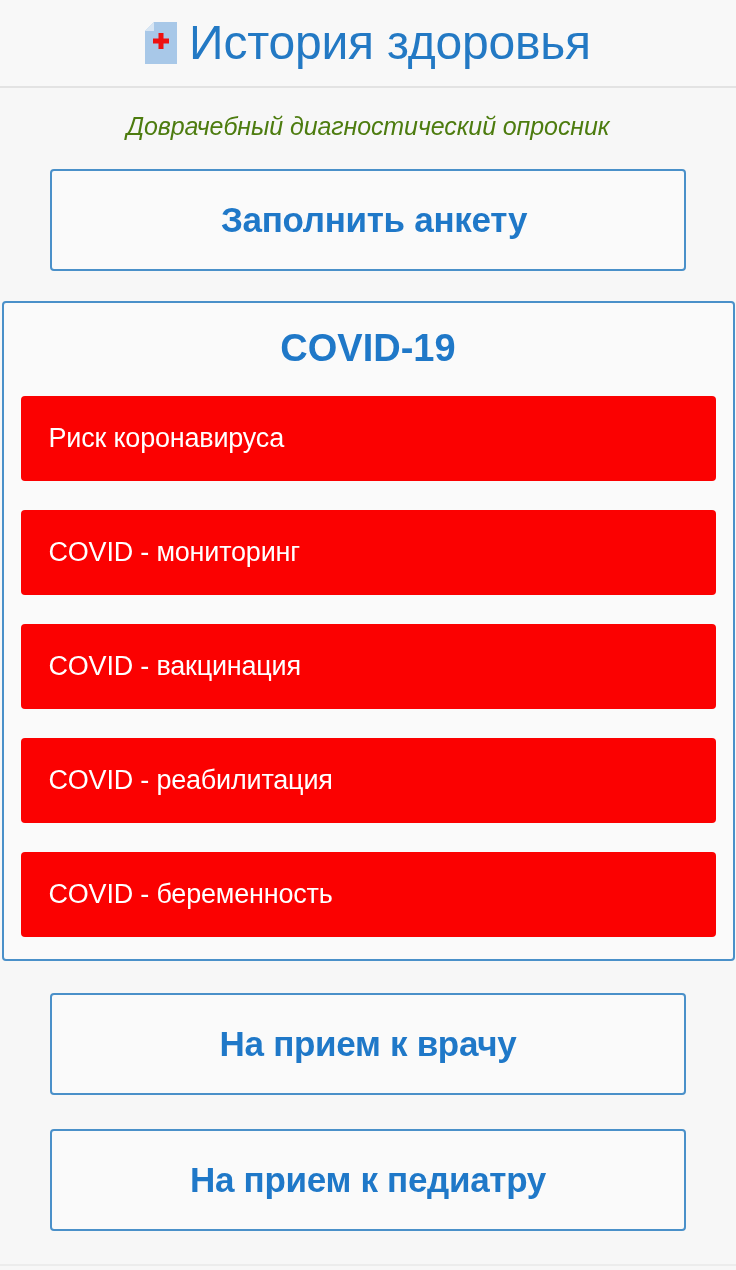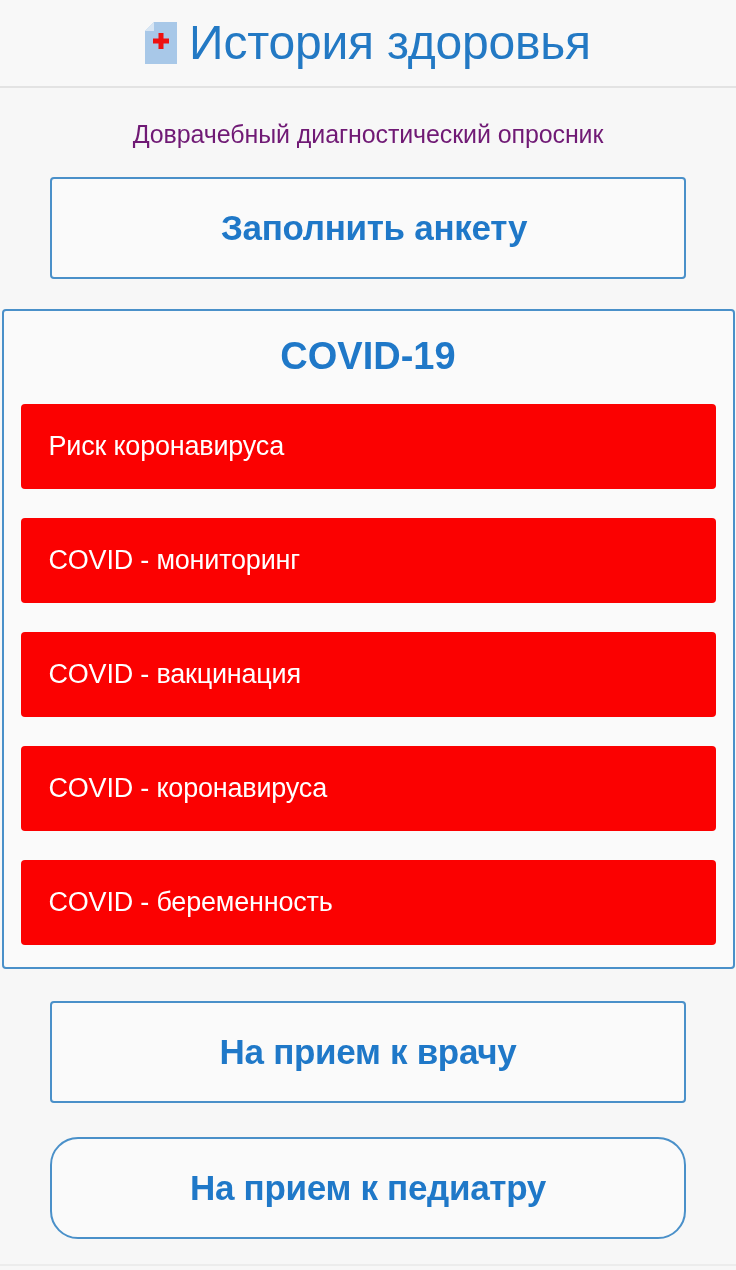--- a/index.html
+++ b/index.html
@@ -48,23 +48,24 @@
     font-size: 48px;
     font-weight: 400;
     letter-spacing: -0.2px;
     line-height: 1;
     white-space: nowrap;
   }
 
   
   .subtitle {
     text-align: center;
+    font-style: italic;
     font-size: 25px;
-    color: #701a75;
-    padding-top: 32px;
+    color: #4d7c0f;
+    padding-top: 24px;
     letter-spacing: -0.1px;
     white-space: nowrap;
   }
 
   
   .outline-btn {
     margin: 0 auto;
     width: 636px;
     box-sizing: border-box;
     border: 2px solid #4a90c9;
@@ -84,21 +85,20 @@
     margin-top: 28px;
     padding-left: 12px;
   }
   .btn-doctor {
     height: 102px;
     margin-top: 32px;
   }
   .btn-pediatrician {
     height: 102px;
     margin-top: 34px;
-    border-radius: 28px;
   }
 
   
   .covid-card {
     margin: 30px auto 0 auto;
     width: 733px;
     box-sizing: border-box;
     border: 2px solid #4a90c9;
     border-radius: 4px;
     background: #fafafa;
@@ -169,21 +169,21 @@
 
     <div class="red-btn">
       <span>COVID - мониторинг</span>
     </div>
 
     <div class="red-btn">
       <span>COVID - вакцинация</span>
     </div>
 
     <div class="red-btn">
-      <span>COVID - коронавируса</span>
+      <span>COVID - реабилитация</span>
     </div>
 
     <div class="red-btn">
       <span>COVID - беременность</span>
     </div>
   </div>
 
   <div class="outline-btn btn-doctor">На прием к врачу</div>
 
   <div class="outline-btn btn-pediatrician">На прием к педиатру</div>

